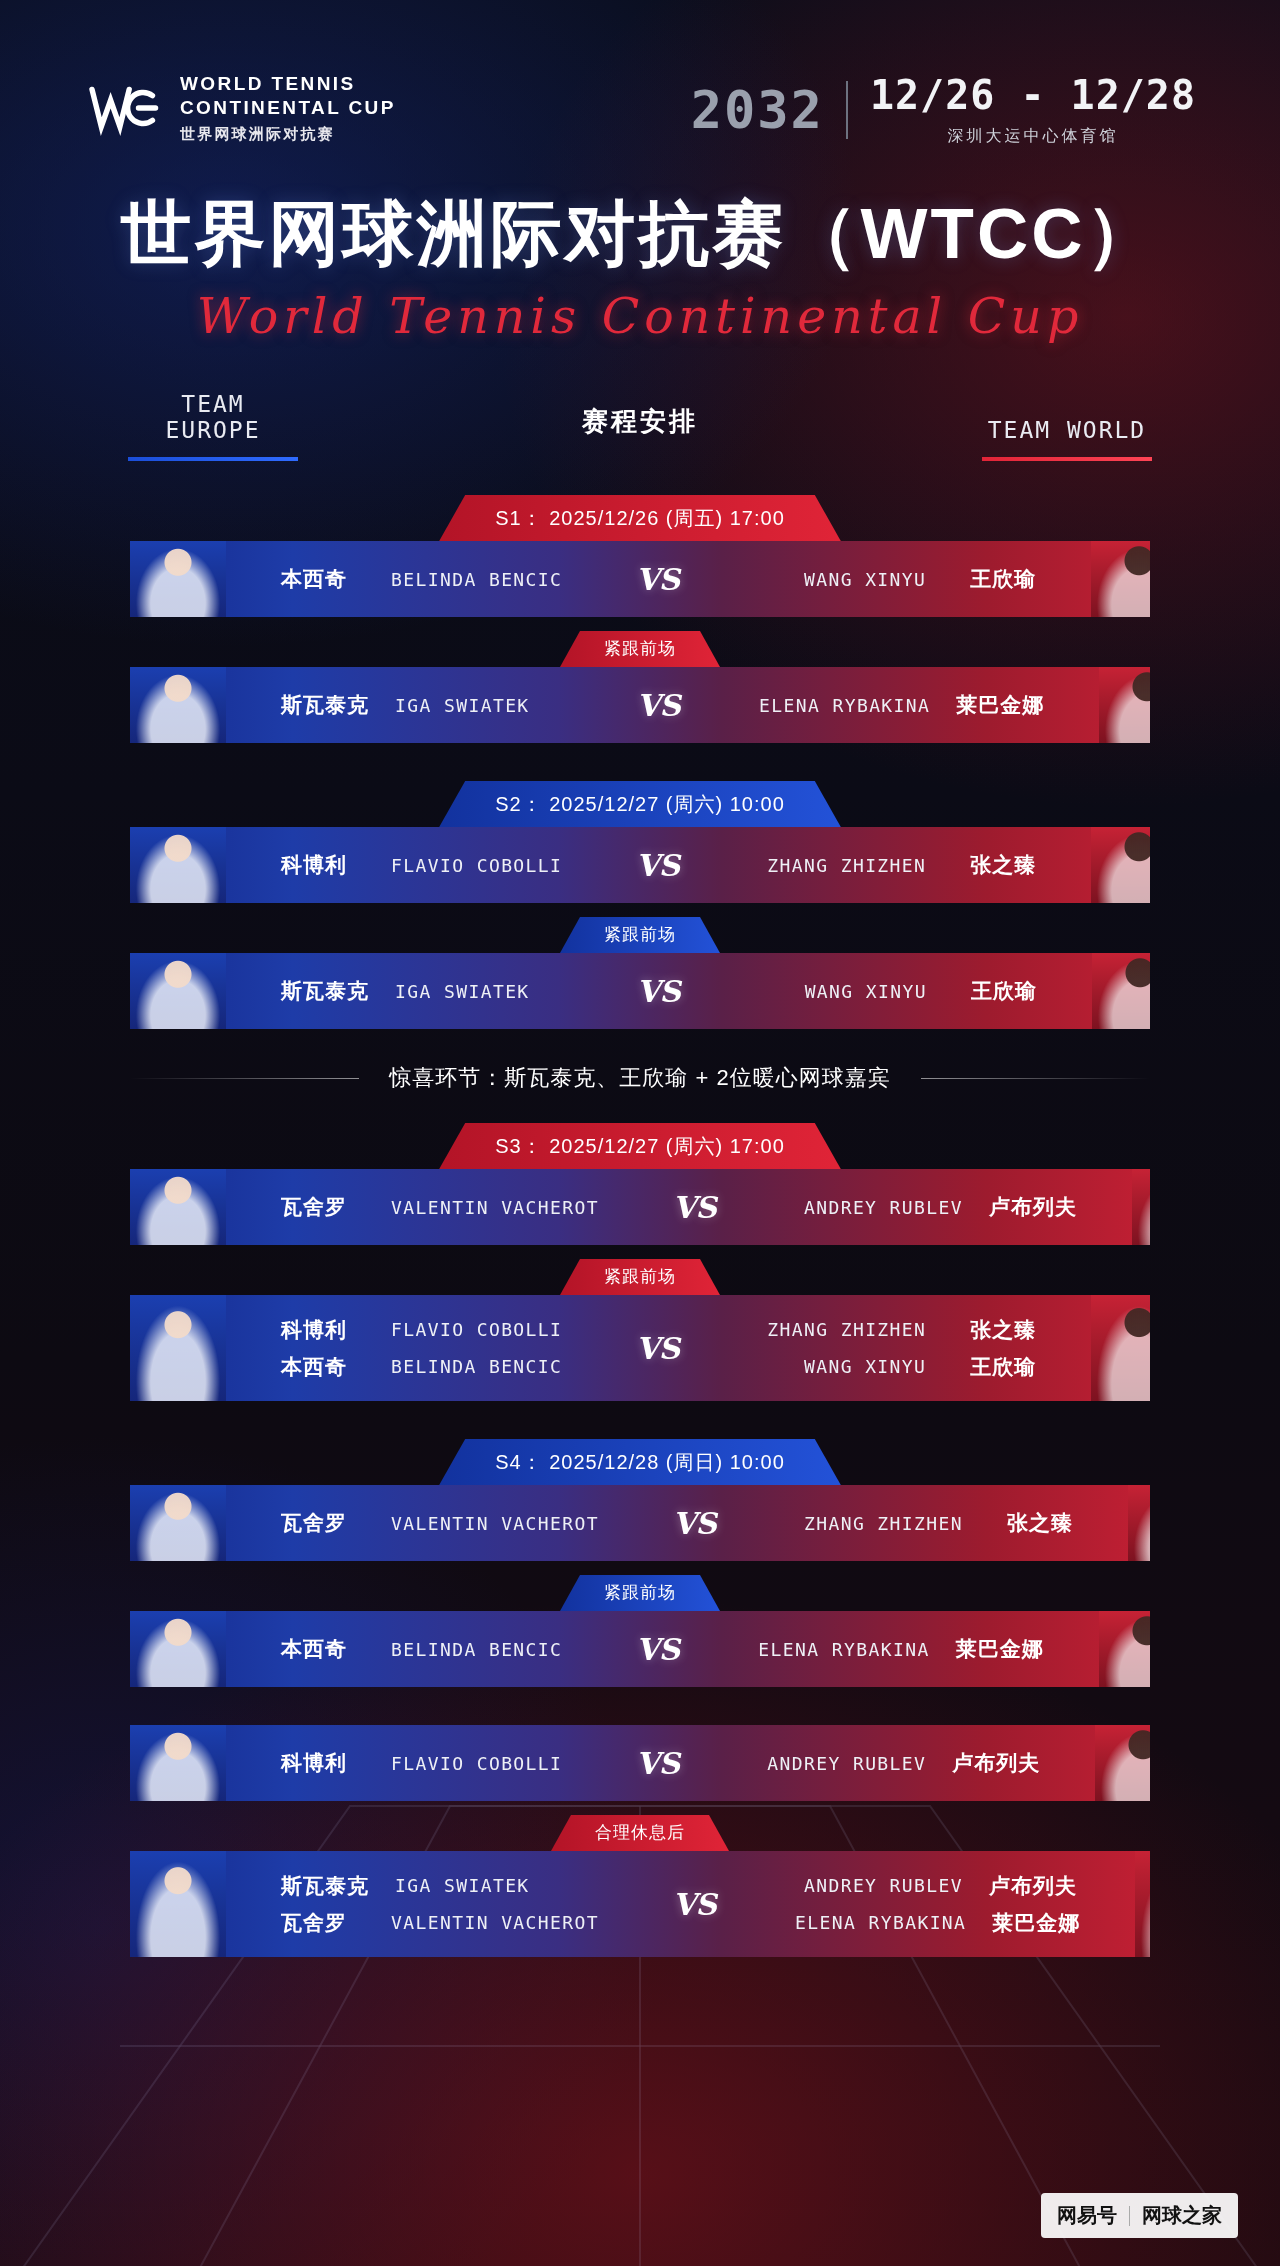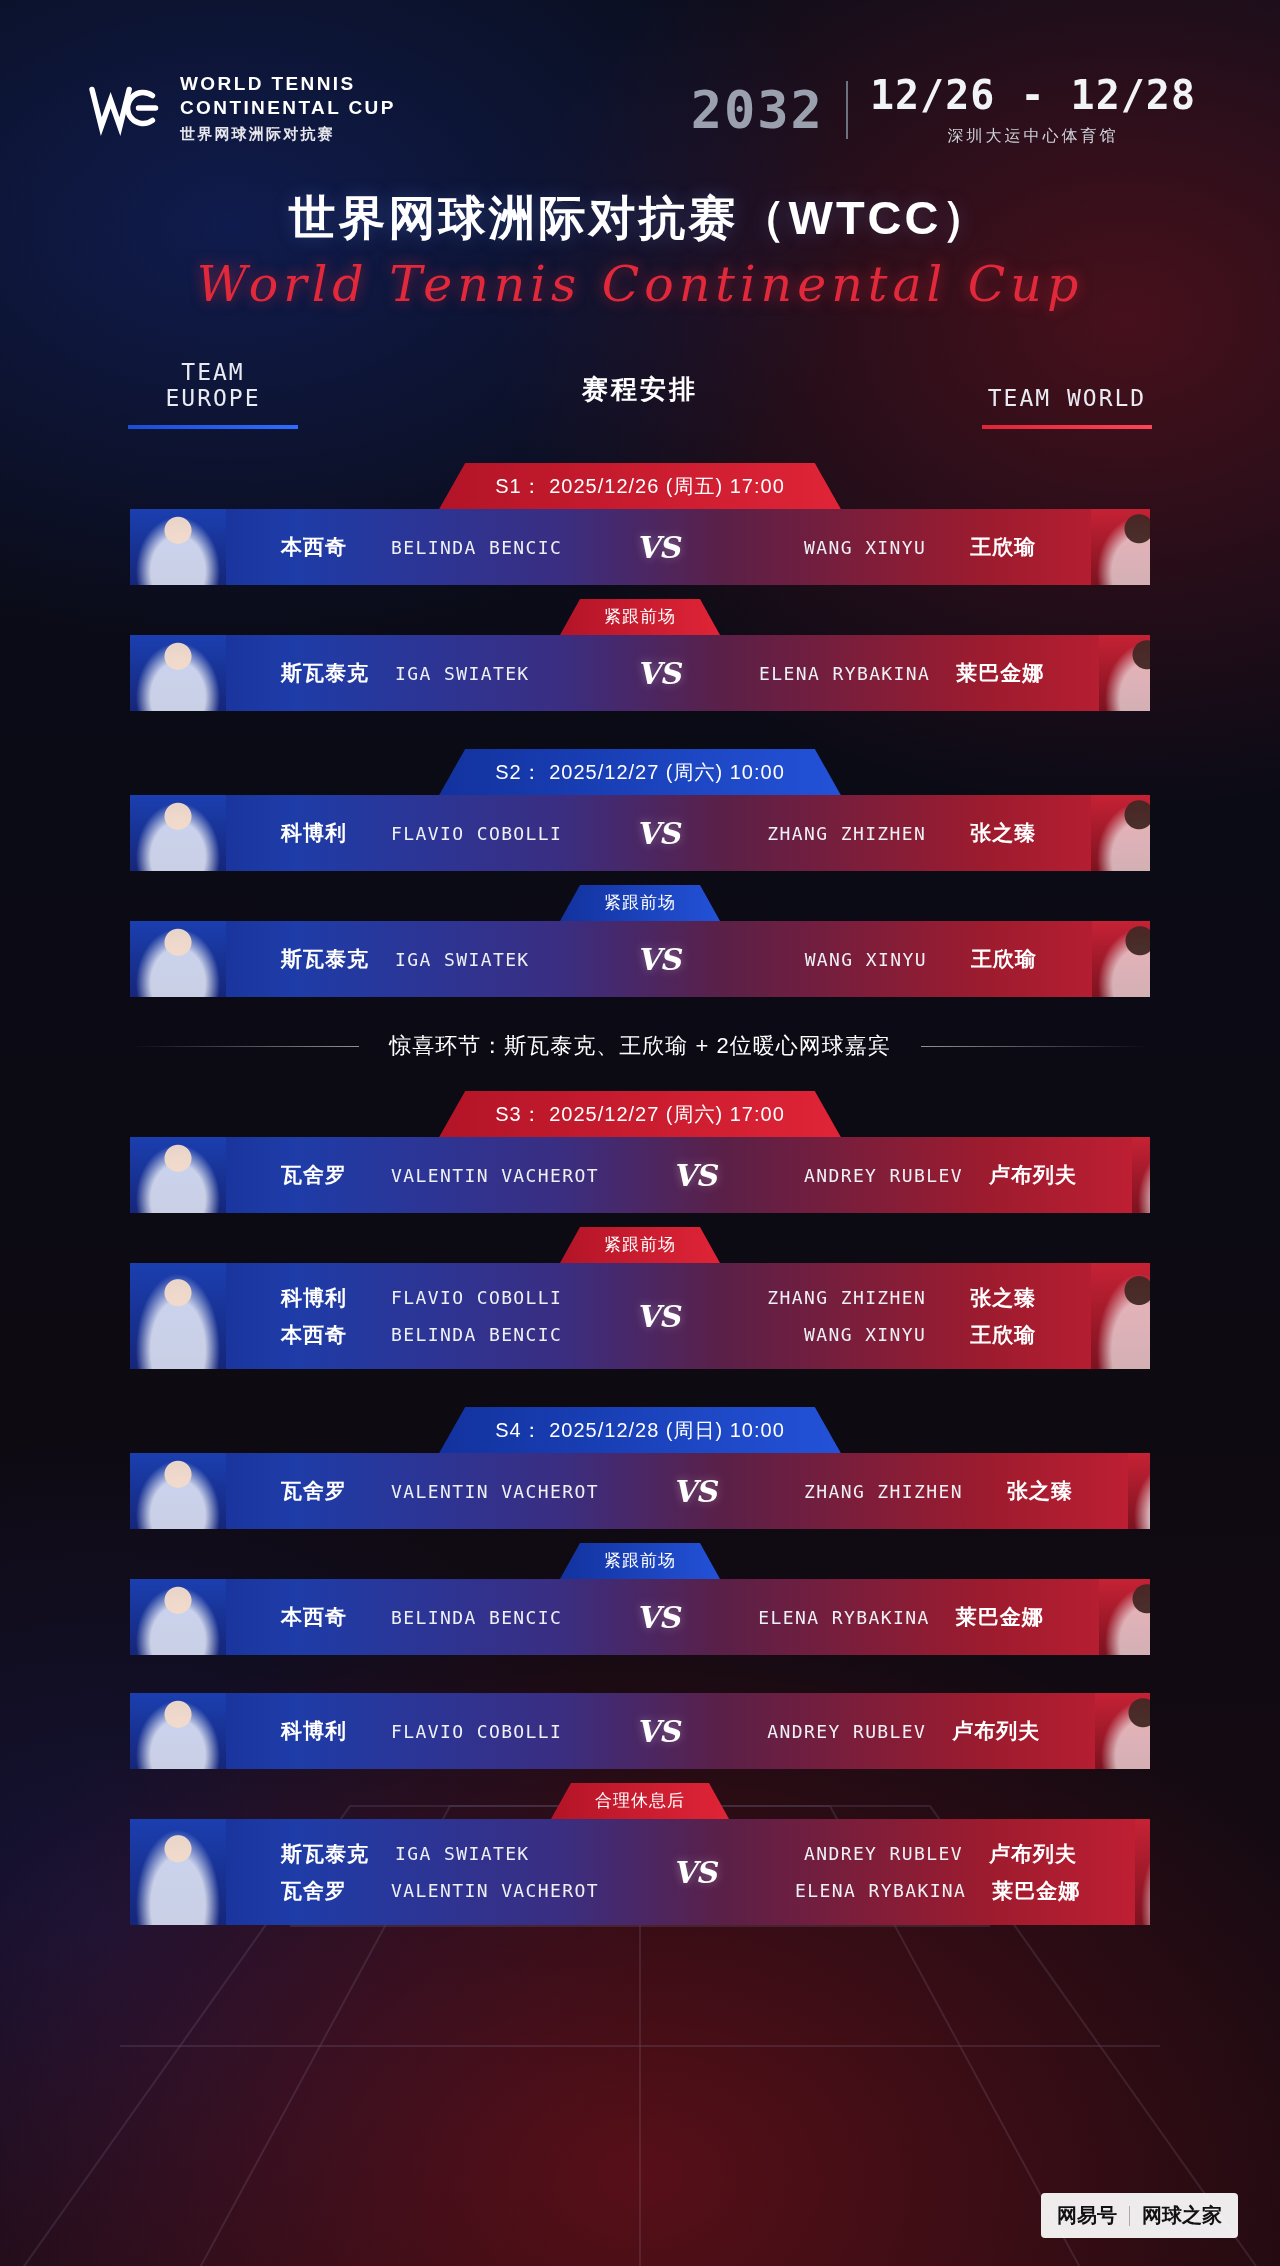--- a/index.html
+++ b/index.html
@@ -69,21 +69,21 @@
     font-family: "DejaVu Sans Mono", monospace; font-weight: 700;
   }
   .daterange .dr2 {
     font-size: 16px; color: #cfd2da; letter-spacing: 3px; margin-top: 8px;
   }
 
   
   .title-zh {
     margin-top: 40px;
     text-align: center;
-    font-size: 47px;
+    font-size: 71px;
     font-weight: 700;
     color: #ffffff;
     letter-spacing: 3px;
     text-shadow: 0 0 18px rgba(120,160,255,0.25);
   }
   .title-en {
     margin-top: 6px;
     text-align: center;
     font-size: 49px;
     color: #e1293b;

